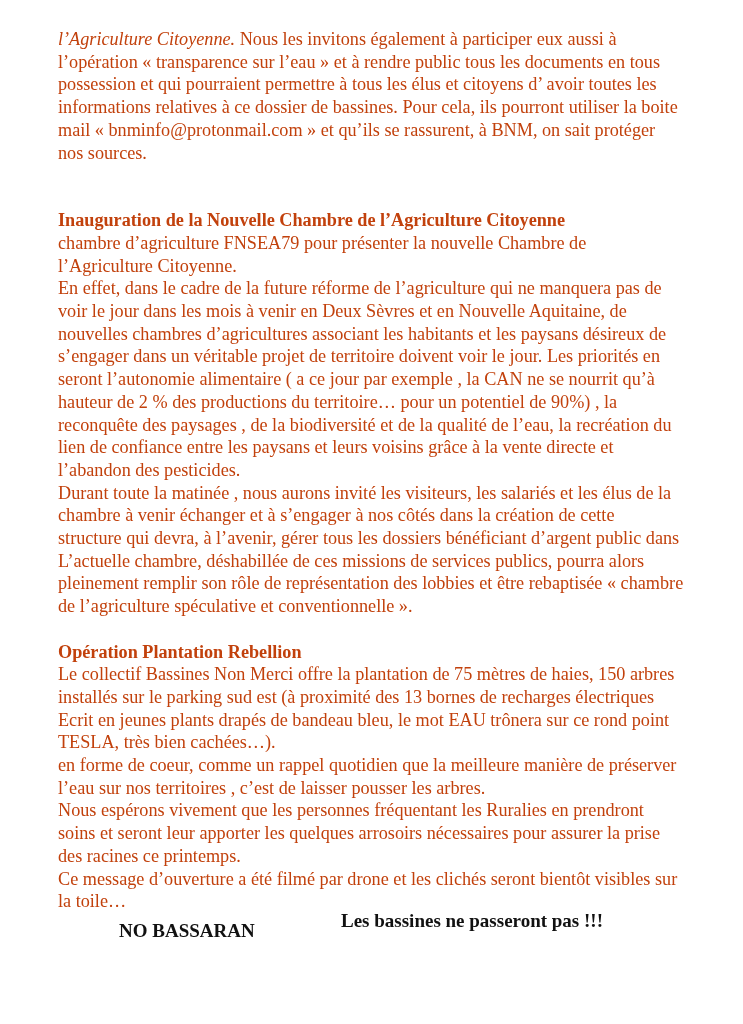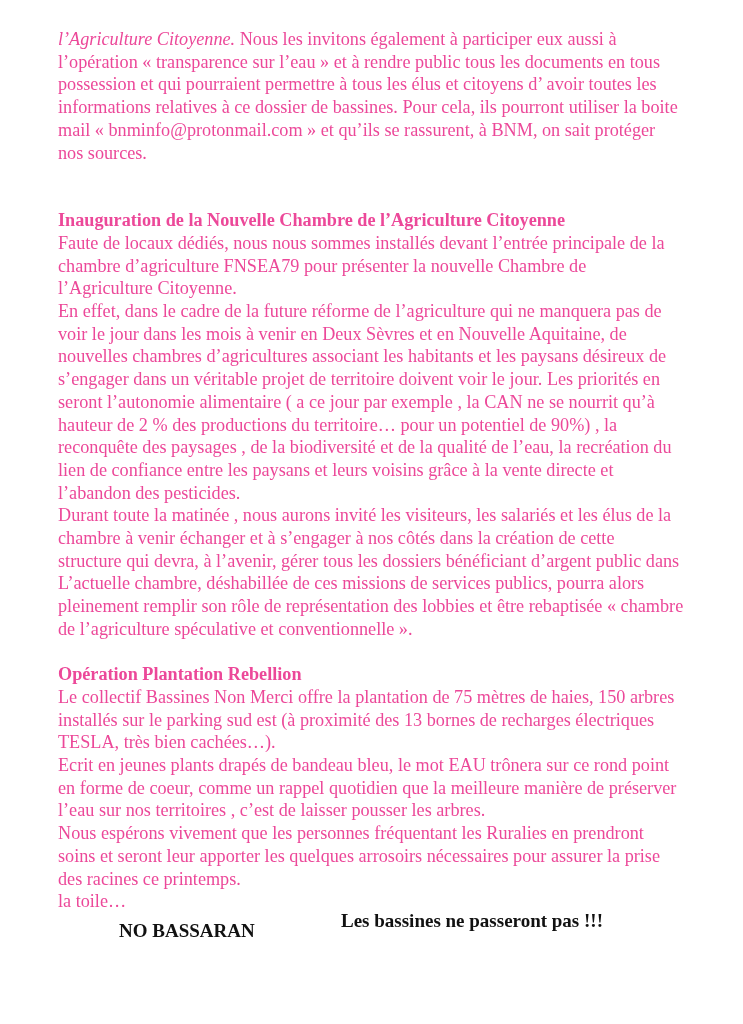--- a/index.html
+++ b/index.html
@@ -1,20 +1,20 @@
 <!DOCTYPE html>
 <html><head>
   <meta charset="utf-8">
   <style>
     html, body { margin: 0; padding: 0; background: #ffffff; }
     body { width: 743px; height: 1024px; position: relative; overflow: hidden; }
     .page {
       position: absolute; left: 58px; top: 28px; width: 640px;
       font-family: "Liberation Serif", "DejaVu Serif", serif;
-      font-size: 18.2px; line-height: 22.7px; color: #ec4899;
+      font-size: 18.2px; line-height: 22.7px; color: #c2410c;
     }
     .line { white-space: nowrap; display: block; }
     .italic { font-style: italic; }
     .heading { font-weight: bold; }
     .gap { height: 45px; }
     .gap2 { height: 22.7px; }
     .footer {
       position: absolute; top: 910px; left: 0; width: 743px;
       font-family: "Liberation Serif", "DejaVu Serif", serif;
       font-weight: bold; font-size: 19px; color: #111111;
@@ -32,21 +32,20 @@
     <span class="line">possession et qui pourraient permettre à tous les élus et citoyens d’ avoir toutes les</span>
     <span class="line">informations relatives à ce dossier de bassines. Pour cela, ils pourront utiliser la boite</span>
     <span class="line">mail « bnminfo@protonmail.com » et qu’ils se rassurent, à BNM, on sait protéger</span>
     <span class="line">nos sources.</span>
   </div>
 
   <div class="gap"></div>
 
   <div>
     <span class="line heading">Inauguration de la Nouvelle Chambre de l’Agriculture Citoyenne</span>
-    <span class="line">Faute de locaux dédiés, nous nous sommes installés devant l’entrée principale de la</span>
     <span class="line">chambre d’agriculture FNSEA79 pour présenter la nouvelle Chambre de</span>
     <span class="line">l’Agriculture Citoyenne.</span>
     <span class="line">En effet, dans le cadre de la future réforme de l’agriculture qui ne manquera pas de</span>
     <span class="line">voir le jour dans les mois à venir en Deux Sèvres et en Nouvelle Aquitaine, de</span>
     <span class="line">nouvelles chambres d’agricultures associant les habitants  et les paysans désireux de</span>
     <span class="line">s’engager dans un véritable projet de territoire doivent voir le jour. Les priorités en</span>
     <span class="line">seront  l’autonomie alimentaire ( a ce jour par exemple , la CAN ne se nourrit qu’à</span>
     <span class="line">hauteur de 2 % des productions du territoire… pour un potentiel de 90%) , la</span>
     <span class="line">reconquête des paysages , de la biodiversité et de la qualité de l’eau, la recréation du</span>
     <span class="line">lien de confiance entre les paysans et leurs voisins grâce à la vente directe et</span>
@@ -58,27 +57,28 @@
     <span class="line">pleinement remplir son rôle de représentation des lobbies et être rebaptisée « chambre</span>
     <span class="line">de l’agriculture spéculative et conventionnelle ».</span>
   </div>
 
   <div class="gap2"></div>
 
   <div>
     <span class="line heading">Opération Plantation Rebellion</span>
     <span class="line">Le collectif Bassines Non Merci offre la plantation de 75 mètres de haies, 150 arbres</span>
     <span class="line">installés sur le parking sud est (à proximité des 13 bornes de recharges électriques</span>
+    <span class="line">Ecrit en jeunes plants drapés de bandeau bleu, le mot EAU trônera sur ce rond point</span>
     <span class="line">TESLA, très bien cachées…).</span>
-    <span class="line">Ecrit en jeunes plants drapés de bandeau bleu, le mot EAU trônera sur ce rond point</span>
     <span class="line">en forme de coeur, comme un rappel quotidien que la meilleure manière de préserver</span>
     <span class="line">l’eau sur nos territoires , c’est de laisser pousser les arbres.</span>
     <span class="line">Nous espérons vivement que les personnes fréquentant les Ruralies en prendront</span>
     <span class="line">soins et seront leur apporter les quelques arrosoirs nécessaires pour assurer la prise</span>
     <span class="line">des racines ce printemps.</span>
+    <span class="line">Ce message d’ouverture a été filmé par drone et les clichés seront bientôt visibles sur</span>
     <span class="line">la toile…</span>
   </div>
 </div>
 
 <div class="footer">
   <span class="left">NO BASSARAN</span>
   <span class="right">Les bassines ne passeront pas !!!</span>
 </div>
 
 </body></html>

